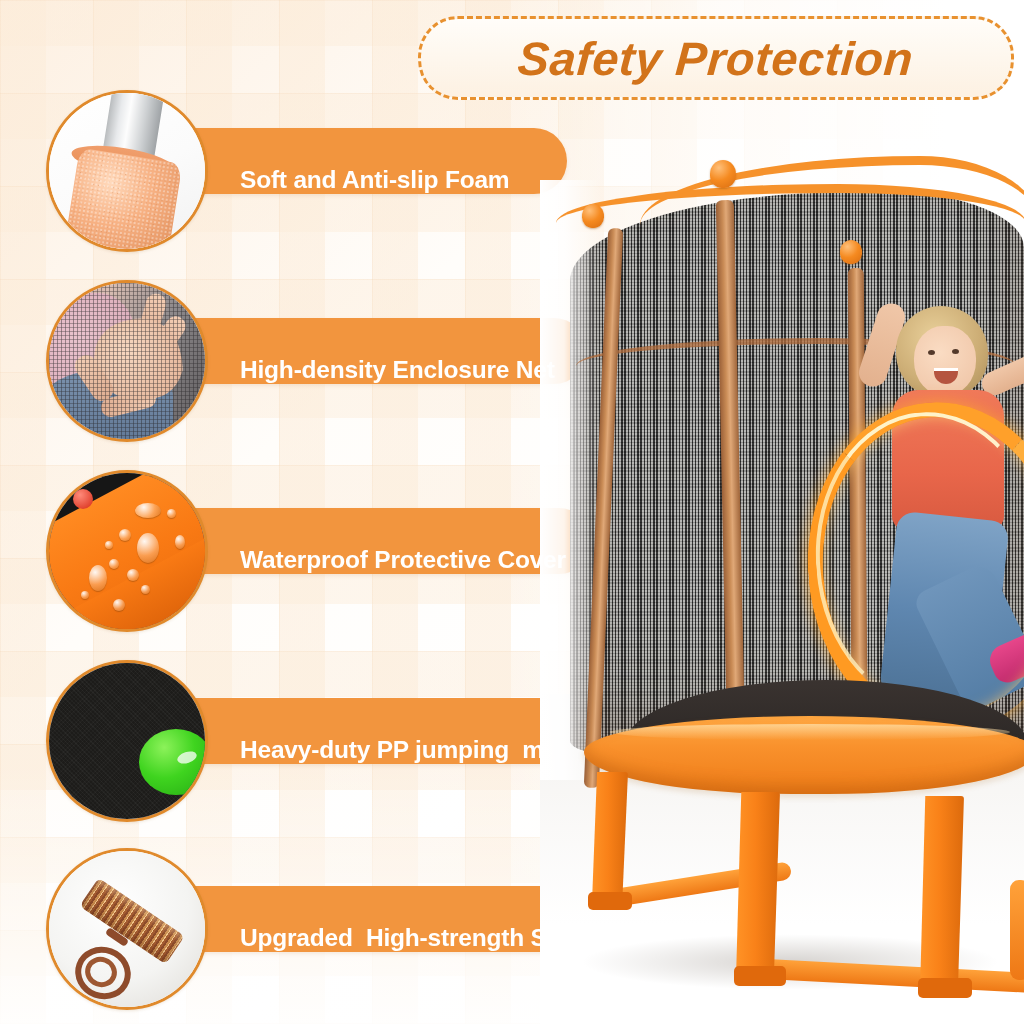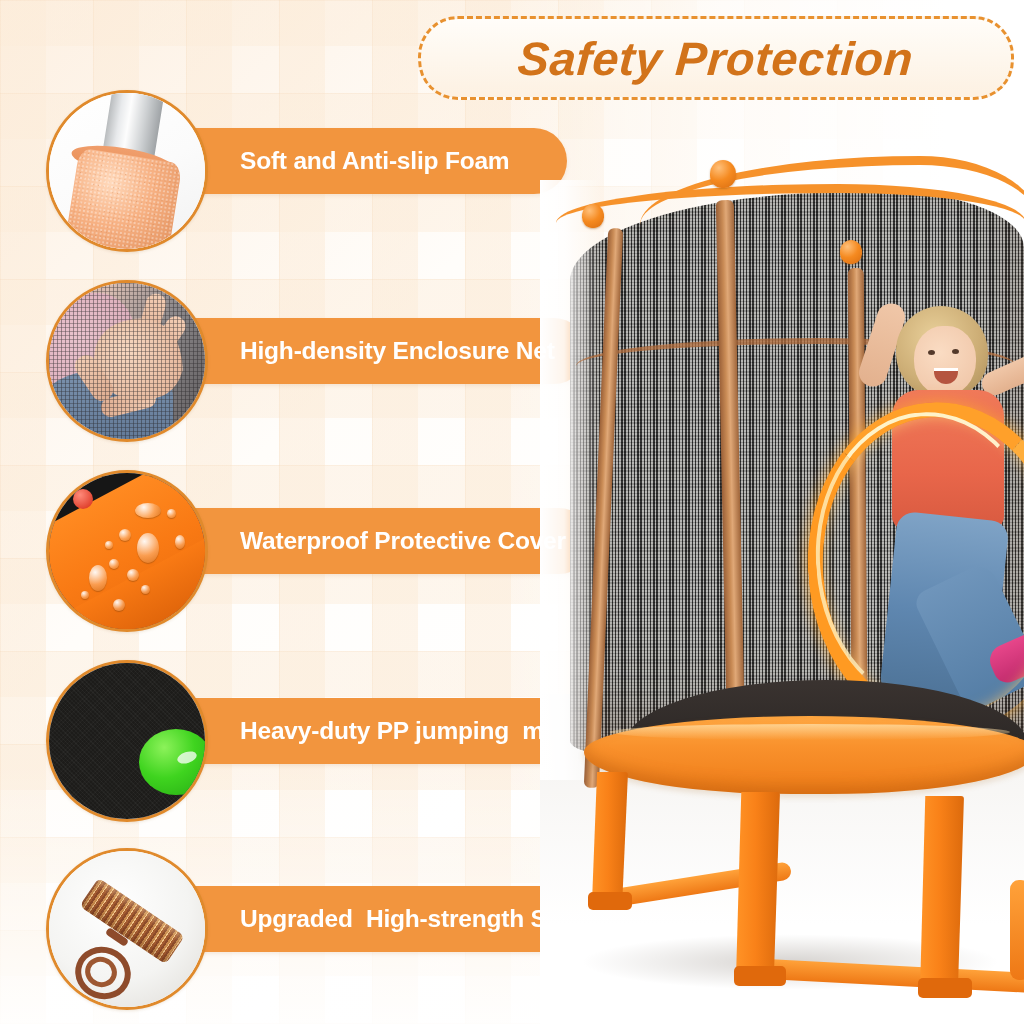--- a/index.html
+++ b/index.html
@@ -84,21 +84,21 @@
     height: 180px;
   }
   .pill {
     position: absolute;
     left: 104px;
     top: 44px;
     height: 66px;
     border-radius: 0 34px 34px 0;
     background: #F2953E;
     display: flex;
-    align-items: center;
+    align-items: flex-end;
     box-shadow: 0 2px 4px rgba(180,110,40,.12);
   }
   .pill-label {
     color: #ffffff;
     font-size: 24.5px;
     font-weight: bold;
     margin-left: 108px;
     white-space: pre;
     letter-spacing: -0.2px;
   }

